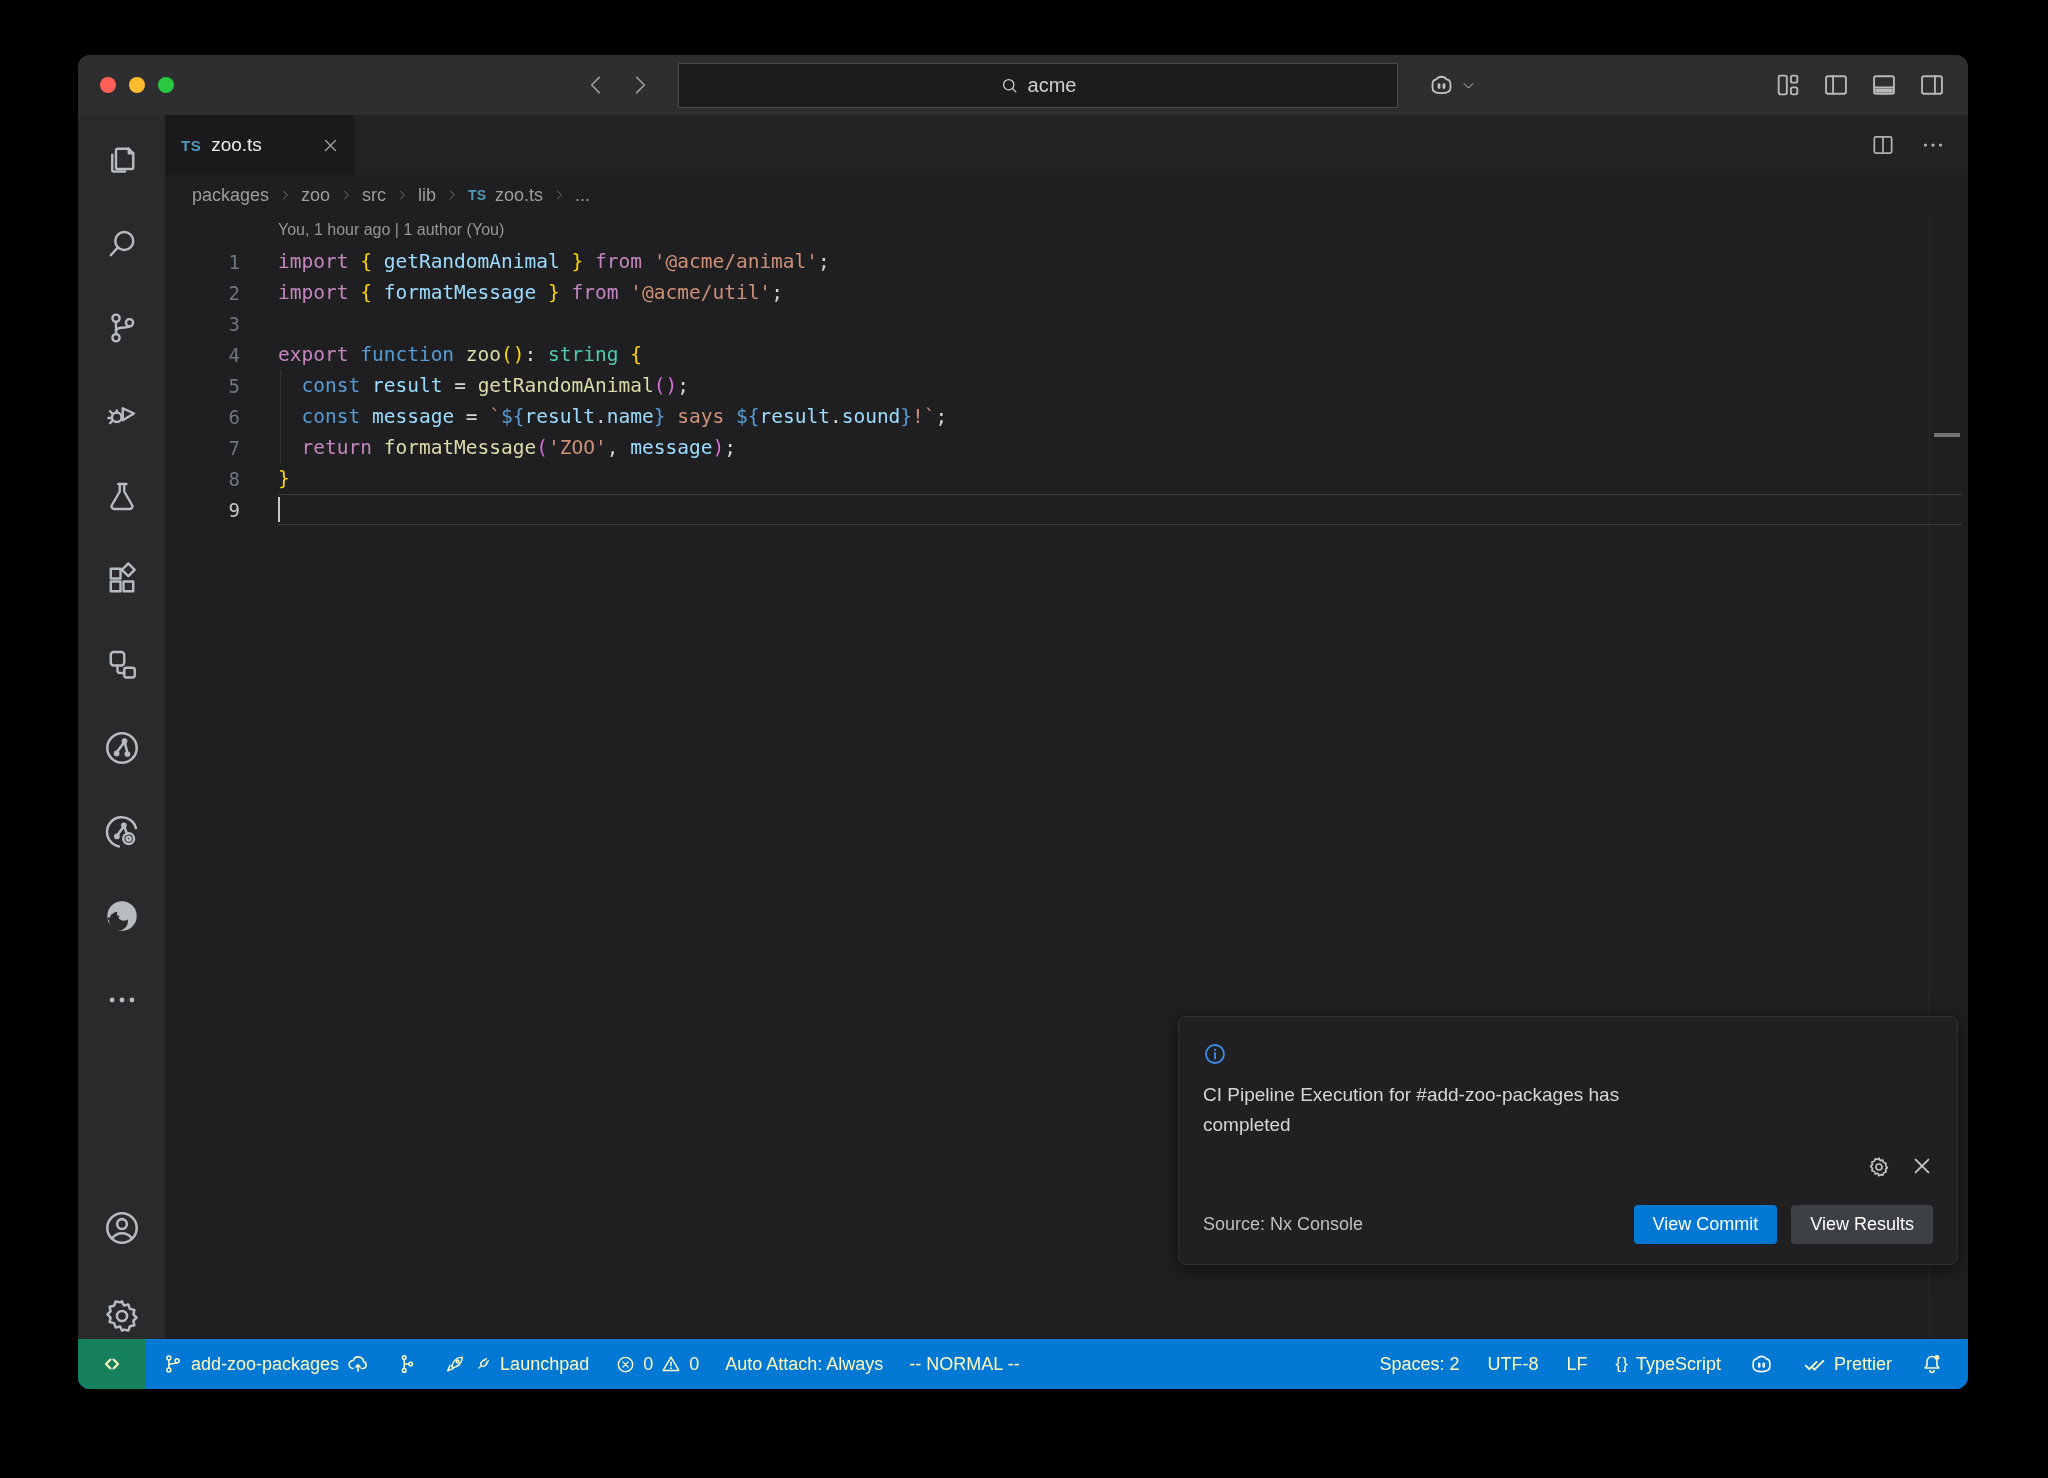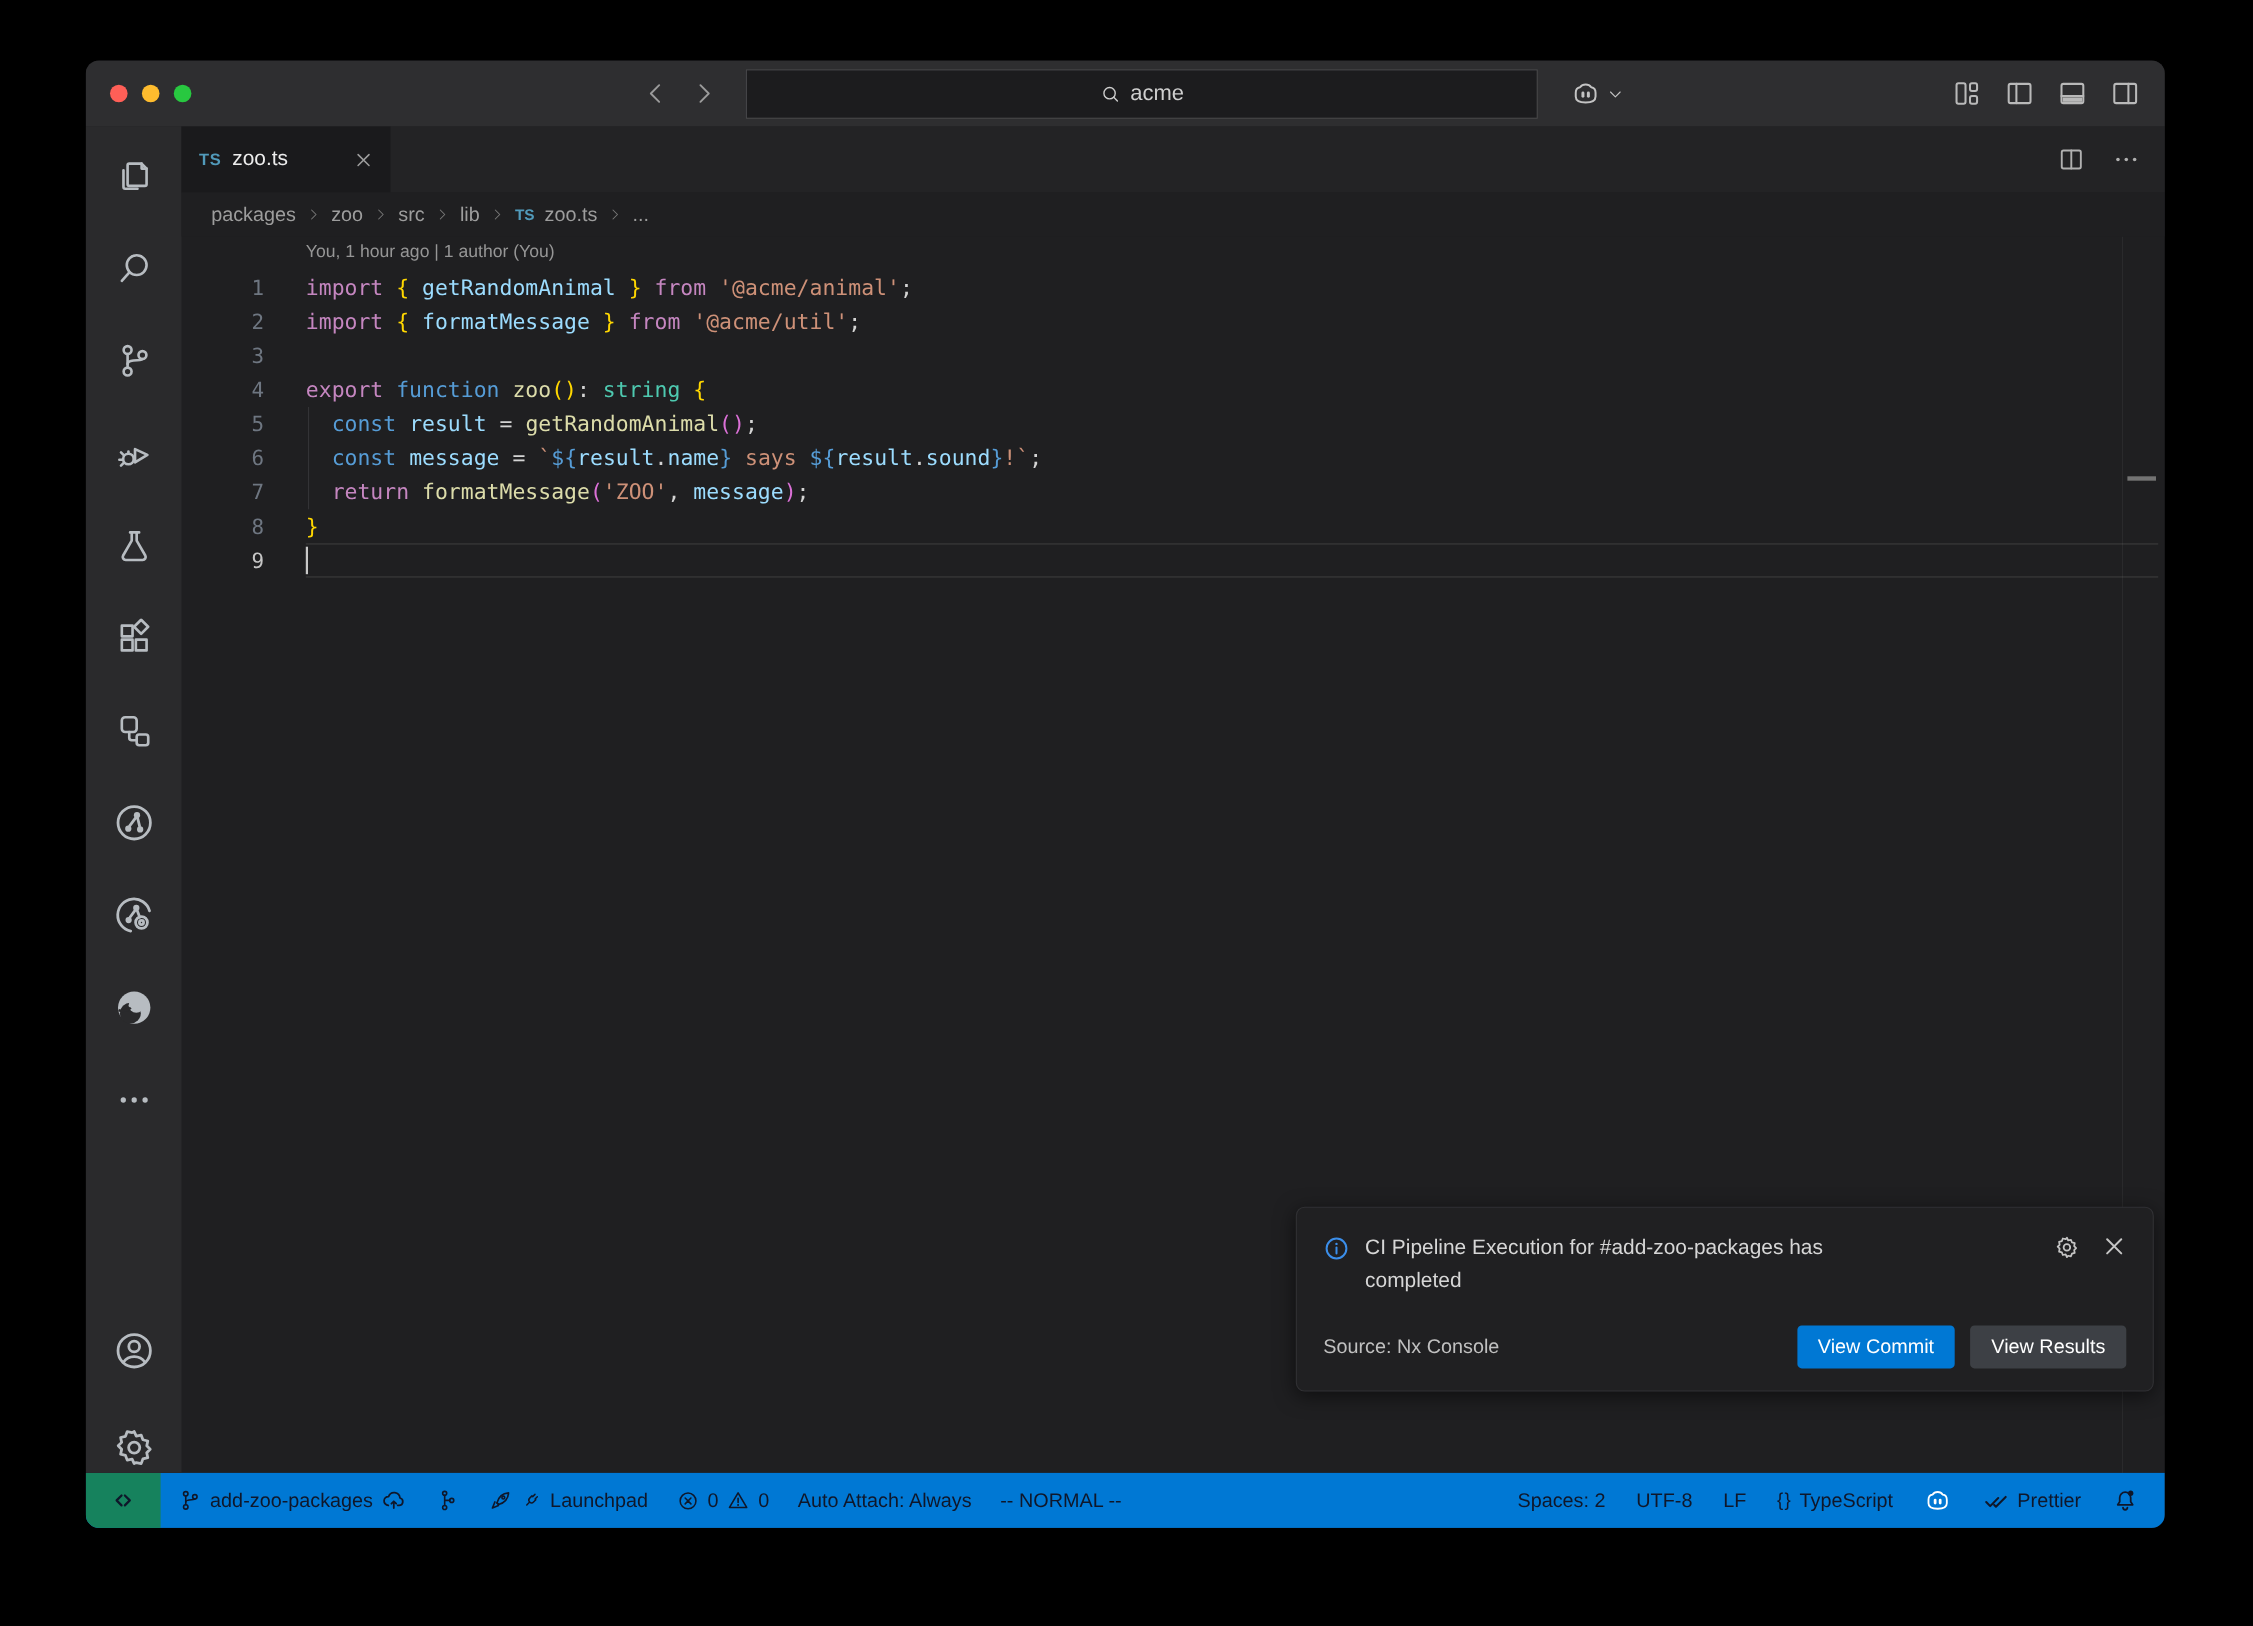--- a/index.html
+++ b/index.html
@@ -39,30 +39,30 @@
   .line.current::after{content:'';position:absolute;left:113px;right:6px;top:0;height:31px;border-top:1px solid #3c3c3c;border-bottom:1px solid #3c3c3c;box-sizing:border-box;pointer-events:none;}
   .ltext{margin-left:38px;white-space:pre;display:flex;align-items:center;}
   .cursor{display:inline-block;width:2px;height:25px;background:#c8c8c8;}
   .indent-guide{position:absolute;left:115px;top:155px;height:93px;width:1px;background:#333336;}
   .ruler-sep{position:absolute;right:38px;top:0;bottom:0;width:1px;background:rgba(255,255,255,.05);}
   .ruler-marker{position:absolute;right:8px;top:218px;width:26px;height:4px;background:#737373;}
   
   .toasts{position:absolute;right:10px;bottom:74px;width:780px;display:flex;flex-direction:column;gap:14px;z-index:5;}
   .toast{background:#202022;border:1px solid #313134;border-radius:8px;box-shadow:0 4px 18px rgba(0,0,0,.55);color:#d2d2d2;}
   .toast1{padding:22px 24px 20px 24px;}
-  .toast-head{display:flex;align-items:flex-start;gap:14px;}
+  .toast-head{display:flex;align-items:flex-start;gap:14px;flex-direction:column;}
   .toast-msg{font-size:19px;line-height:1.55;max-width:470px;color:#d6d6d6;}
   .toast-tools{margin-left:auto;display:flex;gap:20px;color:#c5c5c5;padding-top:2px;}
   .toast-foot{display:flex;align-items:center;margin-top:26px;}
   .toast-src{font-size:18px;color:#c0c0c0;}
   .toast-btns{margin-left:auto;display:flex;gap:14px;}
   .btn{font-size:18px;padding:9px 19px;border-radius:4px;border:none;color:#fff;font-family:inherit;cursor:pointer;}
   .toast2{padding:19px 24px;display:flex;align-items:center;gap:14px;font-size:19px;}
   
-  .statusbar{height:50px;flex-shrink:0;display:flex;align-items:center;color:#0f172a;font-size:18px;}
+  .statusbar{height:50px;flex-shrink:0;display:flex;align-items:center;color:#fef9c3;font-size:18px;}
   .sb-remote{width:68px;height:100%;display:grid;place-items:center;flex-shrink:0;}
   .sb-item{display:flex;align-items:center;gap:7px;padding:0 10px;height:100%;white-space:nowrap;}
   .sb-left{display:flex;align-items:center;height:100%;margin-left:6px;gap:6px;}
   .sb-right{margin-left:auto;display:flex;align-items:center;height:100%;margin-right:14px;gap:8px;}
   .braces{font-size:17px;letter-spacing:1px;}
   svg{display:block;}
   .ic{fill:none;stroke:currentColor;stroke-width:1.6;stroke-linecap:round;stroke-linejoin:round;}
   .icf{fill:currentColor;stroke:none;}
 </style>
 </head>

